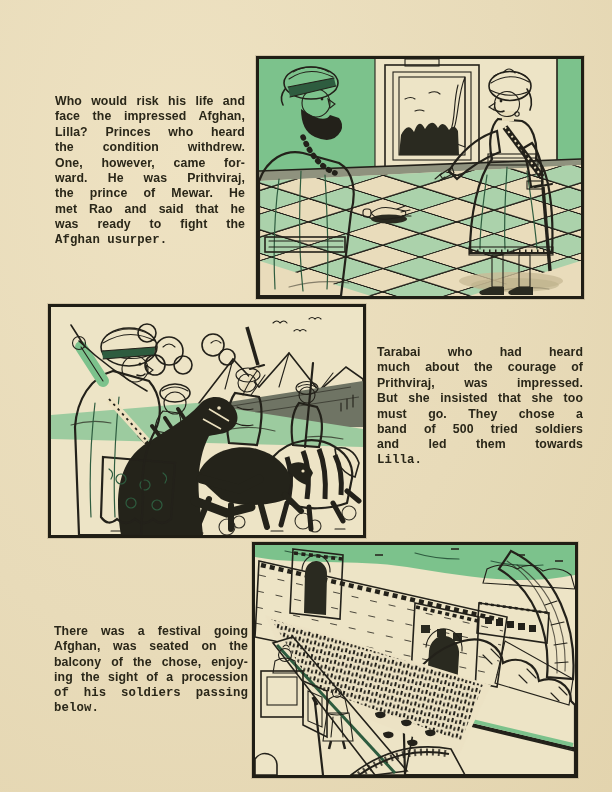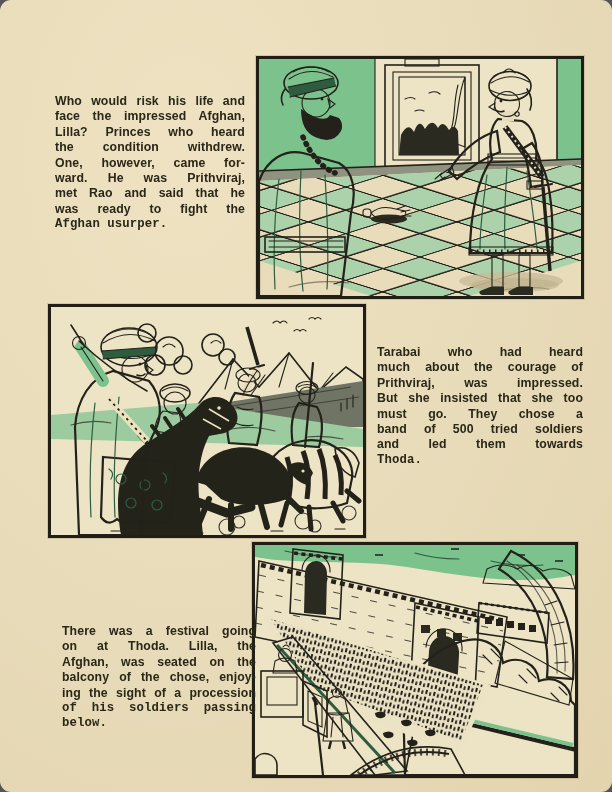--- a/index.html
+++ b/index.html
@@ -5,21 +5,20 @@
   html,body{margin:0;padding:0;}
   body{background:#555;}
   #comic-page{
     position:relative;
     width:612px;height:792px;
     margin:0 auto;
     background:#e8dbb9;
     background-image:radial-gradient(ellipse at 30% 20%, #eee2c2 0%, #e8dbb9 55%, #e3d4ae 100%);
     overflow:hidden;
     font-family:"Liberation Sans", sans-serif;
-    border-radius:11px;
   }
   .caption{
     position:absolute;
     color:#2a2719;
     font-weight:700;
     font-size:12.3px;
     line-height:15.4px;
     letter-spacing:0.1px;
   }
   .cap-line{text-align:justify;text-align-last:justify;white-space:normal;}
@@ -43,20 +42,21 @@
 
 <div id="comic-page">
 
   <div class="caption" style="left:55px;top:94px;width:190px;">
     <div class="cap-line">Who would risk his life and</div>
     <div class="cap-line">face the impressed Afghan,</div>
     <div class="cap-line">Lilla? Princes who heard</div>
     <div class="cap-line">the condition withdrew.</div>
     <div class="cap-line">One, however, came for-</div>
     <div class="cap-line">ward. He was Prithviraj,</div>
+    <div class="cap-line">the prince of Mewar. He</div>
     <div class="cap-line">met Rao and said that he</div>
     <div class="cap-line">was ready to fight the</div>
     <div class="cap-line last">Afghan usurper.</div>
   </div>
 
   <div class="panel" style="left:256px;top:56px;width:328px;height:243px;" role="img" aria-label="Prithviraj points to a severed hand on the tiled palace floor while speaking with the bearded Rao">
     <svg viewBox="0 0 322 237">
       <defs>
         <pattern id="chk" width="60" height="60" patternUnits="userSpaceOnUse">
           <rect width="60" height="60" fill="#e9dcbb"></rect>
@@ -284,21 +284,21 @@
   </div>
 
   <div class="caption" style="left:377px;top:345px;width:206px;">
     <div class="cap-line">Tarabai who had heard</div>
     <div class="cap-line">much about the courage of</div>
     <div class="cap-line">Prithviraj, was impressed.</div>
     <div class="cap-line">But she insisted that she too</div>
     <div class="cap-line">must go. They chose a</div>
     <div class="cap-line">band of 500 tried soldiers</div>
     <div class="cap-line">and led them towards</div>
-    <div class="cap-line last">Thoda.</div>
+    <div class="cap-line last">Lilla.</div>
   </div>
 
   <div class="panel" style="left:252px;top:542px;width:326px;height:236px;" role="img" aria-label="A procession of soldiers marches below the walls and green gates of Thoda fort while Lilla watches from a balcony">
     <svg viewBox="0 0 320 230">
       <defs>
         <pattern id="trp" width="8" height="7" patternUnits="userSpaceOnUse" patternTransform="rotate(14)">
           <rect width="8" height="7" fill="#e9dfc2"></rect>
           <rect x="1" y="1" width="2" height="4.2" fill="#23211a"></rect>
           <rect x="5" y="2.4" width="1.8" height="3.6" fill="#23211a"></rect>
         </pattern>
@@ -402,22 +402,21 @@
       </g>
 
       <g>
         <path d="M96,230 Q142,194 196,204 L210,230 Z" fill="#cfc4a2" class="s15" stroke="#23211a"></path>
         <path d="M104,230 Q146,200 194,209" stroke="#23211a" stroke-width="2" fill="none"></path>
         <path d="M104,230 Q146,200 194,209" stroke="#23211a" stroke-width="7" stroke-dasharray="2 4" opacity="0.8" fill="none"></path>
       </g>
     </svg>
   </div>
 
-  <div class="caption" style="left:54px;top:624px;width:194px;margin-left:8px;">
+  <div class="caption" style="left:54px;top:624px;width:194px;">
     <div class="cap-line">There was a festival going</div>
-    <div class="cap-line">on at Thoda. Lilla, the</div>
     <div class="cap-line">Afghan, was seated on the</div>
     <div class="cap-line">balcony of the chose, enjoy-</div>
     <div class="cap-line">ing the sight of a procession</div>
     <div class="cap-line last">of his soldiers passing below.</div>
   </div>
 
 </div>
 
 </body></html>

